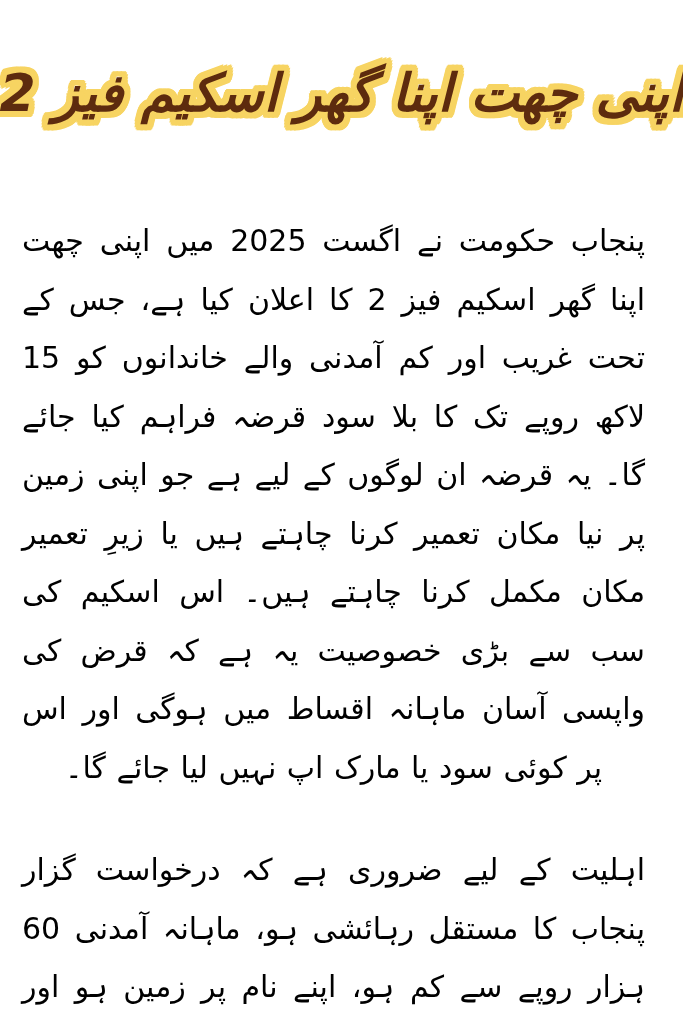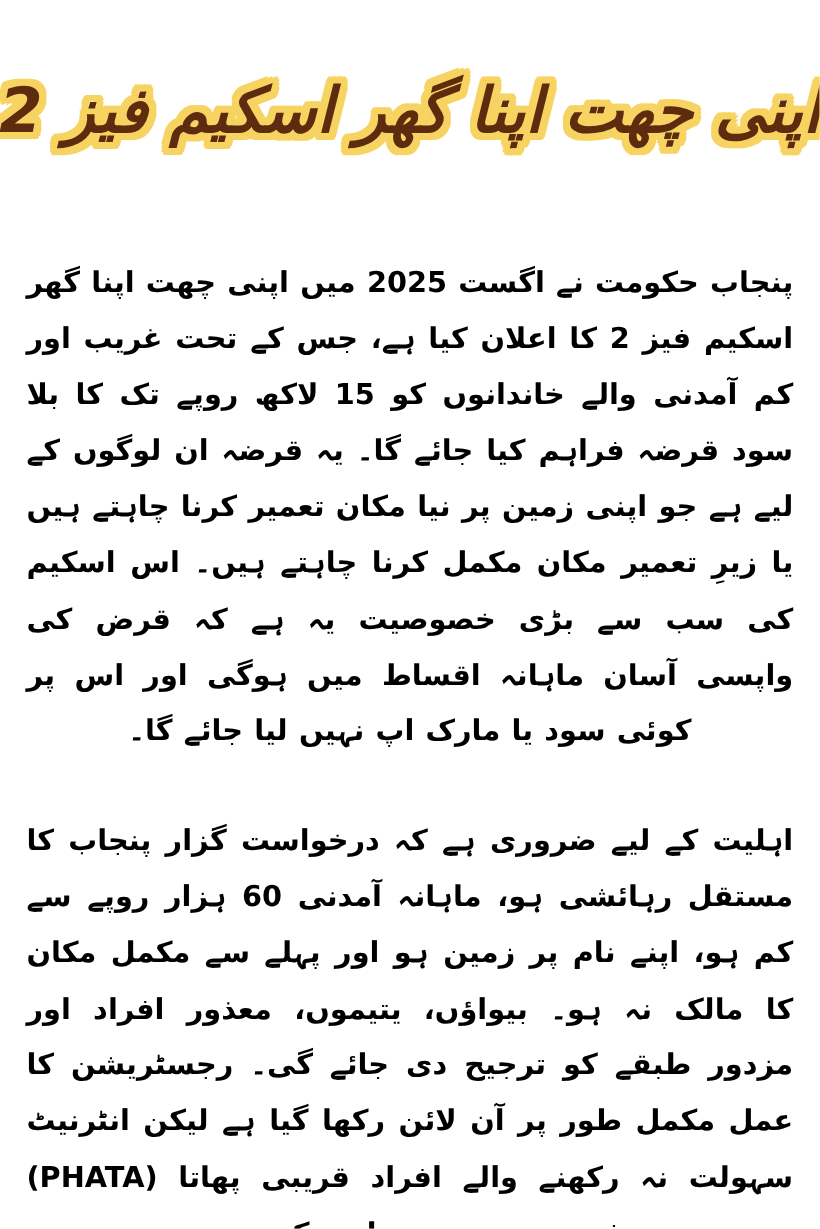--- a/index.html
+++ b/index.html
@@ -42,24 +42,24 @@
       -4px  6px 0 #f7d462,  4px  6px 0 #f7d462,
       -6px -3px 0 #f7d462,  6px -3px 0 #f7d462,
       -6px  3px 0 #f7d462,  6px  3px 0 #f7d462;
   }
   
   .article {
     padding: 26px 22px 0 22px;
     direction: rtl;
   }
   .para {
-    margin: 0 0 44px 0;
-    font-size: 24px;
+    margin: 0 16px 44px 0;
+    font-size: 30px;
     line-height: 1.95;
-    font-weight: bold;
+    font-weight: normal;
     color: #000000;
     text-align: justify;
     text-align-last: center; 
     word-spacing: 1px;
   }
   .para:last-child {
     margin-bottom: 0;
   }
 </style>
 </head>

